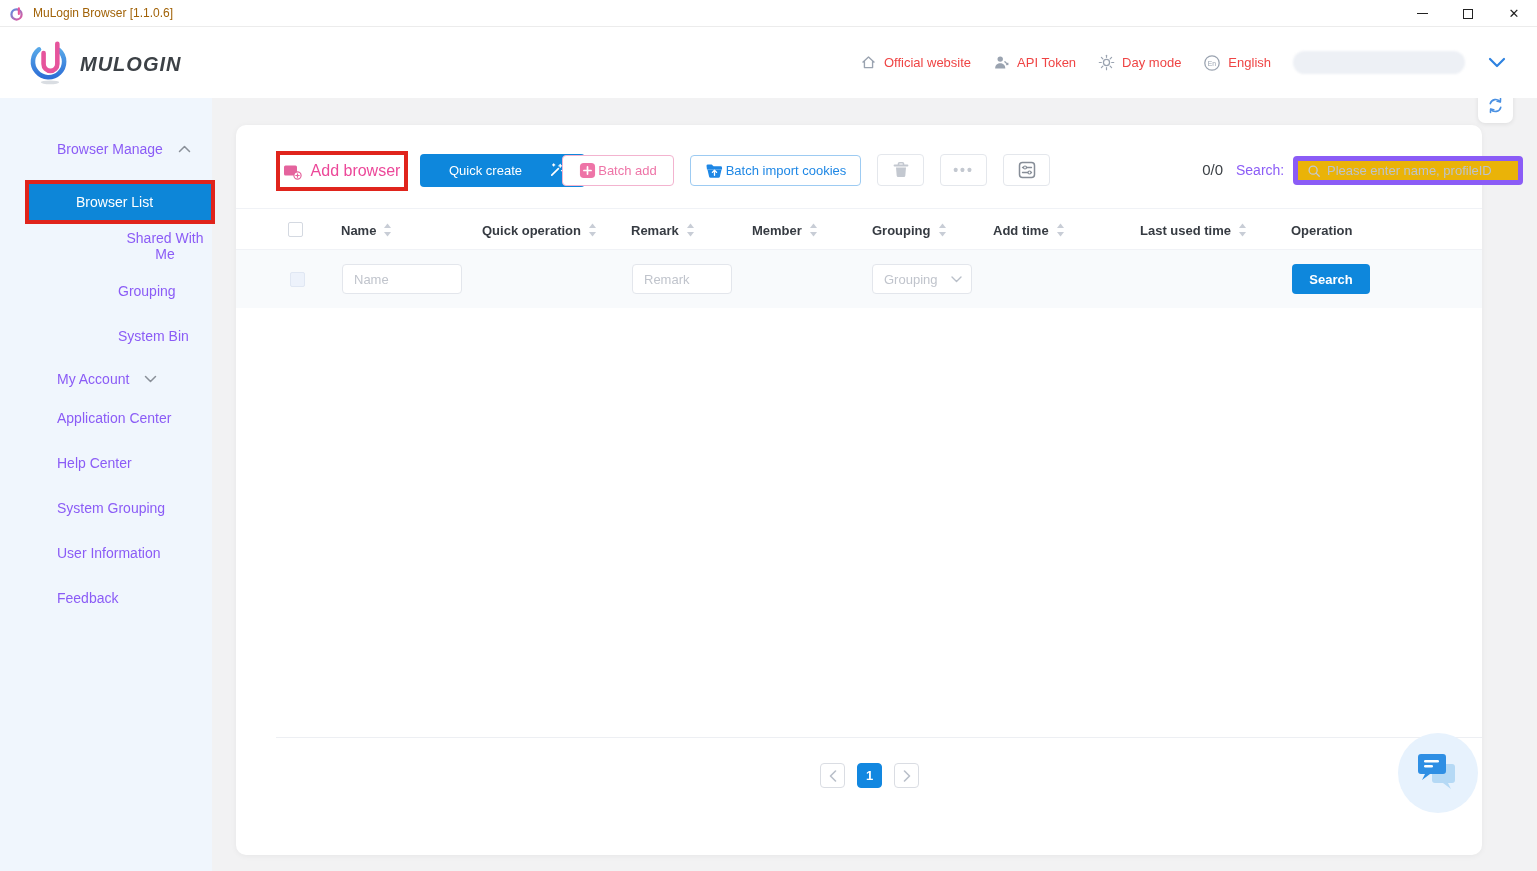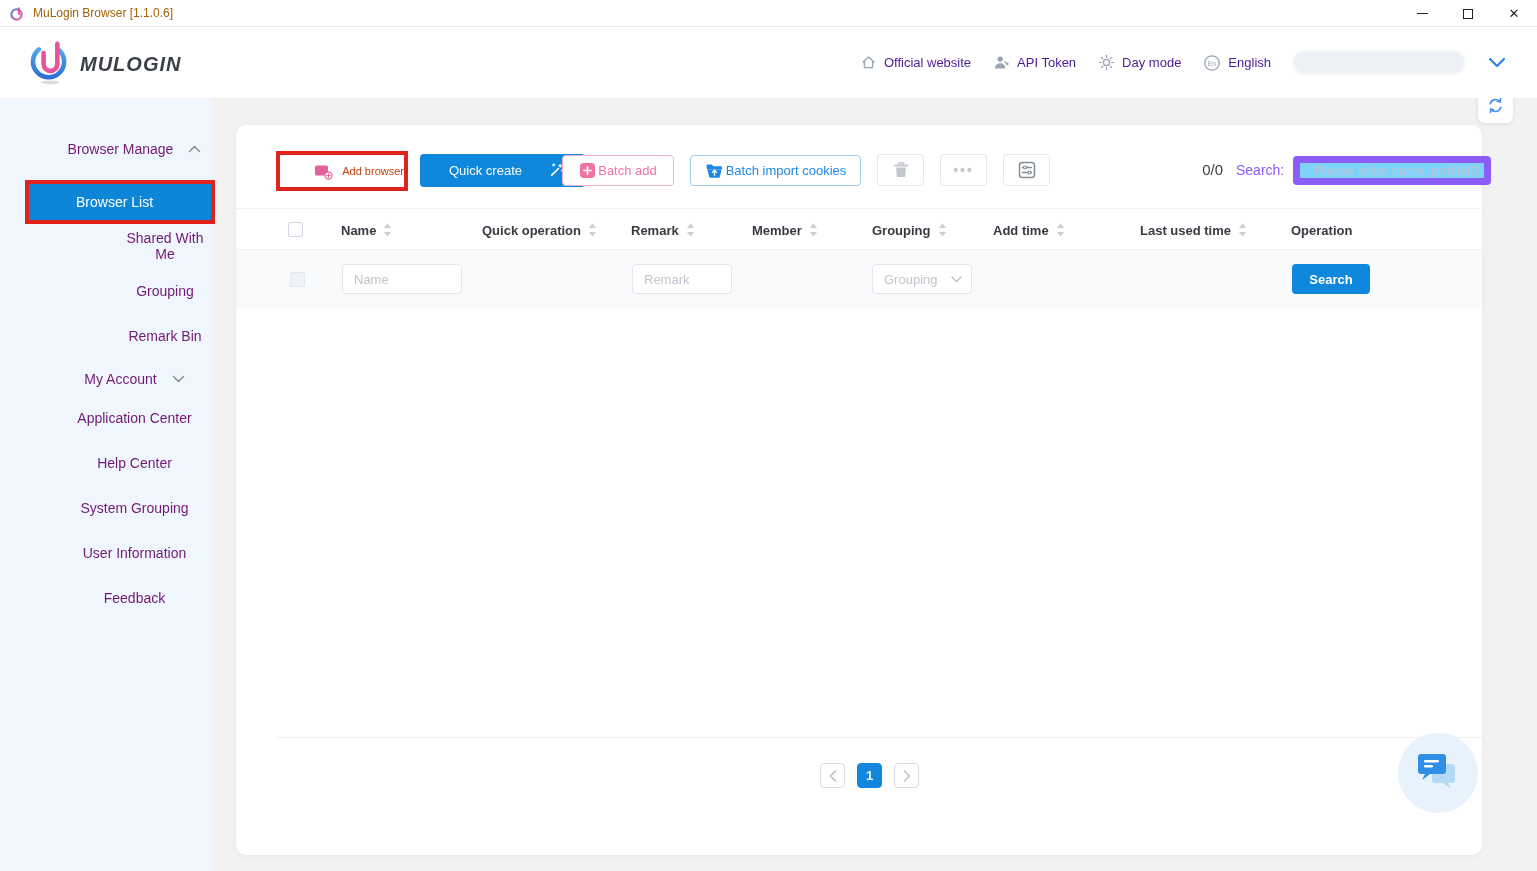--- a/index.html
+++ b/index.html
@@ -16,53 +16,53 @@
   .win-btn { width:46px; height:27px; display:flex; align-items:center; justify-content:center; background:transparent; border:none; cursor:pointer; color:#222; }
   .min-glyph { width:11px; height:1px; background:#222; display:block; }
   .max-glyph { width:10px; height:10px; border:1px solid #222; display:block; }
   .close-glyph { font-size:13px; line-height:1; color:#222; }
 
   
   .header { position:absolute; left:0; top:27px; width:100%; height:71px; background:#fff; z-index:20; }
   .brand { position:absolute; left:28px; top:14px; display:flex; align-items:center; }
   .brand-text { margin-left:8px; font-size:20px; font-weight:bold; font-style:italic; letter-spacing:1px; color:#3c4146; }
   .header-nav { position:absolute; right:30px; top:0; height:71px; display:flex; align-items:center; gap:22px; }
-  .nav-item { display:flex; align-items:center; gap:7px; color:#4c1d95; font-size:13px; cursor:pointer; background:none; border:none; font-family:inherit; }
+  .nav-item { display:flex; align-items:center; gap:7px; color:#ef4444; font-size:13px; cursor:pointer; background:none; border:none; font-family:inherit; }
   .nav-item svg { flex:none; }
   .account-pill { width:172px; height:23px; border-radius:12px; background:#edf0f5; filter:blur(1.2px); cursor:pointer; }
   .acct-chevron { cursor:pointer; }
 
   
   .sidebar { position:absolute; left:0; top:98px; width:212px; height:773px; background:#f0f6fd; z-index:10; }
-  .side-item { position:absolute; left:0; width:212px; height:28px; display:flex; align-items:center; font-size:14px; color:#701a75; cursor:pointer; background:none; border:none; font-family:inherit;justify-content:center; }
+  .side-item { position:absolute; left:0; width:212px; height:28px; display:flex; align-items:center; font-size:14px; color:#8b5cf6; cursor:pointer; background:none; border:none; font-family:inherit; }
   .side-item .lbl { pointer-events:none; }
   .pad-group { padding-left:57px; }
   .pad-sub { padding-left:118px; }
   .side-chevron { margin-left:15px; }
   .annotation-side { position:absolute; left:25px; top:82px; width:190px; height:44px; border:4px solid #e0241c; background:#0d86d8; display:flex; align-items:center; }
   .active-side-item { width:100%; height:100%; background:#0d86d8; color:#fff; font-size:14px; display:flex; align-items:center; padding-left:47px; border:none; cursor:pointer; font-family:inherit; }
   .card { position:absolute; left:236px; top:125px; width:1246px; height:730px; background:#fff; border-radius:10px; box-shadow:0 1px 6px rgba(0,0,0,.05); z-index:5; }
 
   
   .annotation-add { position:absolute; left:40px; top:26px; width:132px; height:40px; border:4px solid #e0241c; background:#fff; }
-  .btn-add-browser { width:100%; height:100%; background:#fff; border:none; display:flex; align-items:center; justify-content:flex-end; gap:8px; color:#c2410c; font-size:11px; cursor:pointer; font-family:inherit; }
+  .btn-add-browser { width:100%; height:100%; background:#fff; border:none; display:flex; align-items:center; justify-content:center; gap:8px; color:#ec4899; font-size:16px; cursor:pointer; font-family:inherit; }
   .btn-quick { position:absolute; left:184px; top:29px; height:33px; background:#0e87dc; border:none; border-radius:4px; display:flex; align-items:stretch; cursor:pointer; padding:12px; font-family:inherit; }
   .btn-quick .q-main { display:flex; align-items:center; padding:0 17px; color:#fff; font-size:13px; }
   .btn-quick .q-sep { width:1px; background:rgba(255,255,255,.45); margin:6px 0; }
   .btn-quick .q-wand { width:33px; display:flex; align-items:center; justify-content:center; }
   .btn-outline { position:absolute; height:31px; background:#fff; border-radius:4px; display:flex; align-items:center; gap:2px; font-size:13px; cursor:pointer; font-family:inherit; justify-content:center; }
   .btn-batch-add { left:326px; top:30px; width:112px; border:1px solid #f3b3cf; color:#ee74a7; }
   .btn-import { left:454px; top:30px; width:171px; border:1px solid #9dcbf2; color:#1e87e5; }
   .icon-btn { position:absolute; top:29px; width:47px; height:32px; background:#fff; border:1px solid #e4e7ec; border-radius:4px; display:flex; align-items:center; justify-content:center; cursor:pointer; }
   .ib-trash { left:641px; }
   .ib-more { left:704px; color:#c3c8d0; font-size:14px; font-weight:bold; letter-spacing:2px; }
   .ib-panel { left:767px; }
   .sel-count { position:absolute; left:925px; top:36px; width:62px; text-align:right; font-size:15px; color:#3c4146; }
   .search-label { position:absolute; left:1000px; top:37px; font-size:14px; color:#8b5cf6; }
-  .search-box { position:absolute; left:1057px; top:31px; width:198px; height:29px; border:7px solid #8b5cf6; border-radius:4px; background:#7dd3fc; display:flex; align-items:center; padding:0 9px; gap:6px; }
+  .search-box { position:absolute; left:1057px; top:31px; width:230px; height:29px; border:5px solid #8b5cf6; border-radius:4px; background:#eab308; display:flex; align-items:center; padding:0 9px; gap:6px; }
   .search-box input { flex:1; border:none; outline:none; font-size:13px; color:#555; font-family:inherit; background:transparent; }
   .search-box input::placeholder { color:#bcc3cd; }
 
   
   .thead { position:absolute; left:0; top:83px; width:100%; height:42px; border-top:1px solid #f0f2f6; border-bottom:1px solid #f0f2f6; }
   .hdr-cell { position:absolute; top:0; height:42px; display:flex; align-items:center; gap:7px; font-size:13px; font-weight:bold; color:#363b42; }
   .checkbox { width:15px; height:15px; border:1px solid #d4d9e1; border-radius:2px; background:#fff; cursor:pointer; }
   .checkbox.dim { background:#edf2fb; border-color:#e0e7f3; }
   .sort-caret { cursor:pointer; display:flex; }
 
@@ -194,21 +194,21 @@
       </button>
     </div>
 
     <button class="side-item pad-sub" style="top:134px">
       <span class="lbl">Shared With Me</span>
     </button>
     <button class="side-item pad-sub" style="top:179px">
       <span class="lbl">Grouping</span>
     </button>
     <button class="side-item pad-sub" style="top:224px">
-      <span class="lbl">Remark Bin</span>
+      <span class="lbl">System Bin</span>
     </button>
     <button class="side-item pad-group" style="top:267px">
       <span class="lbl">My Account</span>
       <svg class="side-chevron" width="13" height="8" viewBox="0 0 13 8">
         <path d="M1.5 1.5 L6.5 6.5 L11.5 1.5" fill="none" stroke="#8a9099" stroke-width="1.5" stroke-linecap="round" stroke-linejoin="round"></path>
       </svg>
     </button>
     <button class="side-item pad-group" style="top:306px">
       <span class="lbl">Application Center</span>
     </button>

